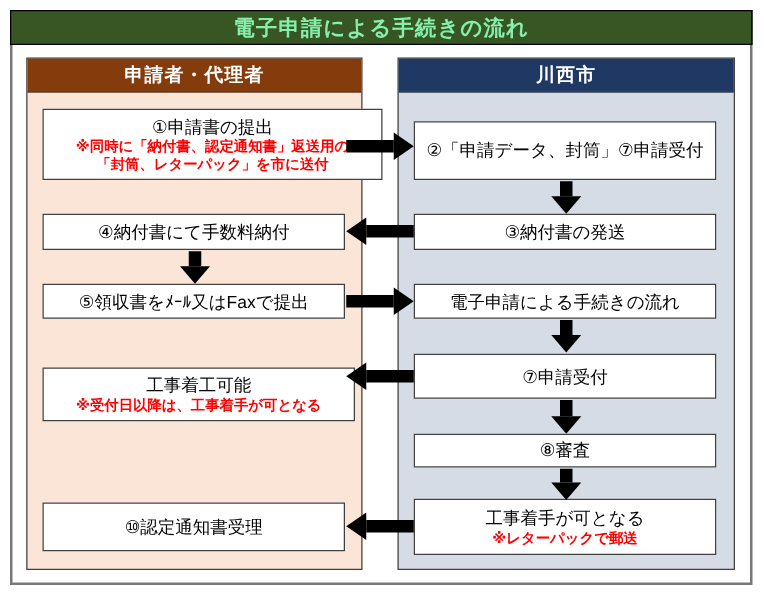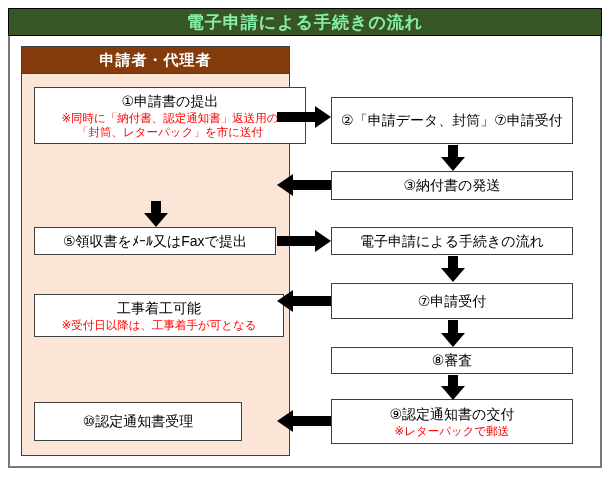--- a/index.html
+++ b/index.html
@@ -53,21 +53,21 @@
     background: #ffffff;
     border: 1px solid var(--box-border, #404040);
     box-sizing: border-box;
     display: flex; flex-direction: column;
     align-items: center; justify-content: center;
     text-align: center;
     color: #000000;
   }
   .box .main { font-size: 14px; line-height: 1.3; }
   .box .note {
-    font-size: 11.5px; font-weight: normal;
+    font-size: 11.5px; font-weight: bold;
     color: var(--note-text, #FF0000);
     white-space: pre-line;
     line-height: 1.22;
   }
   .box .note:empty { display: none; }
   .harrow { position: absolute; height: 10px; background: var(--arrow, #000000); }
   .harrow.right::after {
     content: ""; position: absolute; left: 100%; top: 50%;
     transform: translateY(-50%); width: 0; height: 0;
     border-top: 11px solid transparent; border-bottom: 11px solid transparent;
@@ -97,54 +97,62 @@
   <div class="title-bar">
     <span>電子申請による手続きの流れ</span>
   </div>
 
   <div class="panel panel-left">
     <div class="panel-header">
       <span>申請者・代理者</span>
     </div>
   </div>
 
+  <div class="panel panel-right">
+    <div class="panel-header">
+      <span>川西市</span>
+    </div>
+  </div>
 
   <div class="box" style="left:34px; top:87px; width:272px; height:57px;">
     <div class="main">①申請書の提出</div>
     <div class="note">※同時に「納付書、認定通知書」返送用の
 「封筒、レターパック」を市に送付</div>
+  </div>
+  <div class="box" style="left:34px; top:171px; width:242px; height:29px;">
+    <div class="main">④納付書にて手数料納付</div>
   </div>
   <div class="box" style="left:34px; top:227px; width:242px; height:28px;">
     <div class="main">⑤領収書をﾒｰﾙ又はFaxで提出</div>
   </div>
   <div class="box" style="left:34px; top:279px; width:250px; height:43px;margin-top:15px;">
     <div class="main">工事着工可能</div>
     <div class="note">※受付日以降は、工事着手が可となる</div>
   </div>
-  <div class="box" style="left:34px; top:402px; width:208px; height:39px;">
+  <div class="box" style="left:34px; top:402px; width:242px; height:39px;">
     <div class="main">⑩認定通知書受理</div>
   </div>
 
   <div class="box" style="left:331px; top:97px; width:242px; height:47px;">
     <div class="main">②「申請データ、封筒」⑦申請受付</div>
   </div>
   <div class="box" style="left:331px; top:171px; width:242px; height:29px;">
     <div class="main">③納付書の発送</div>
   </div>
   <div class="box" style="left:331px; top:227px; width:242px; height:28px;">
     <div class="main">電子申請による手続きの流れ</div>
   </div>
   <div class="box" style="left:331px; top:283px; width:242px; height:36px;">
     <div class="main">⑦申請受付</div>
   </div>
   <div class="box" style="left:331px; top:347px; width:242px; height:27px;">
     <div class="main">⑧審査</div>
   </div>
   <div class="box" style="left:331px; top:399px; width:242px; height:45px;">
-    <div class="main">⑨認定通知書の交付</div>
+    <div class="main">工事着手が可となる</div>
     <div class="note">※レターパックで郵送</div>
   </div>
 
   <div class="harrow right" style="left:277px; top:112px; width:38px;"></div>
   <div class="varrow" style="left:448px; top:145px; height:12px;"></div>
   <div class="harrow left" style="left:293px; top:180px; width:38px;"></div>
   <div class="varrow" style="left:151px; top:201px; height:12px;"></div>
   <div class="harrow right" style="left:277px; top:236px; width:38px;"></div>
   <div class="varrow" style="left:448px; top:256px; height:12px;"></div>
   <div class="harrow left" style="left:293px; top:296px; width:38px;"></div>

